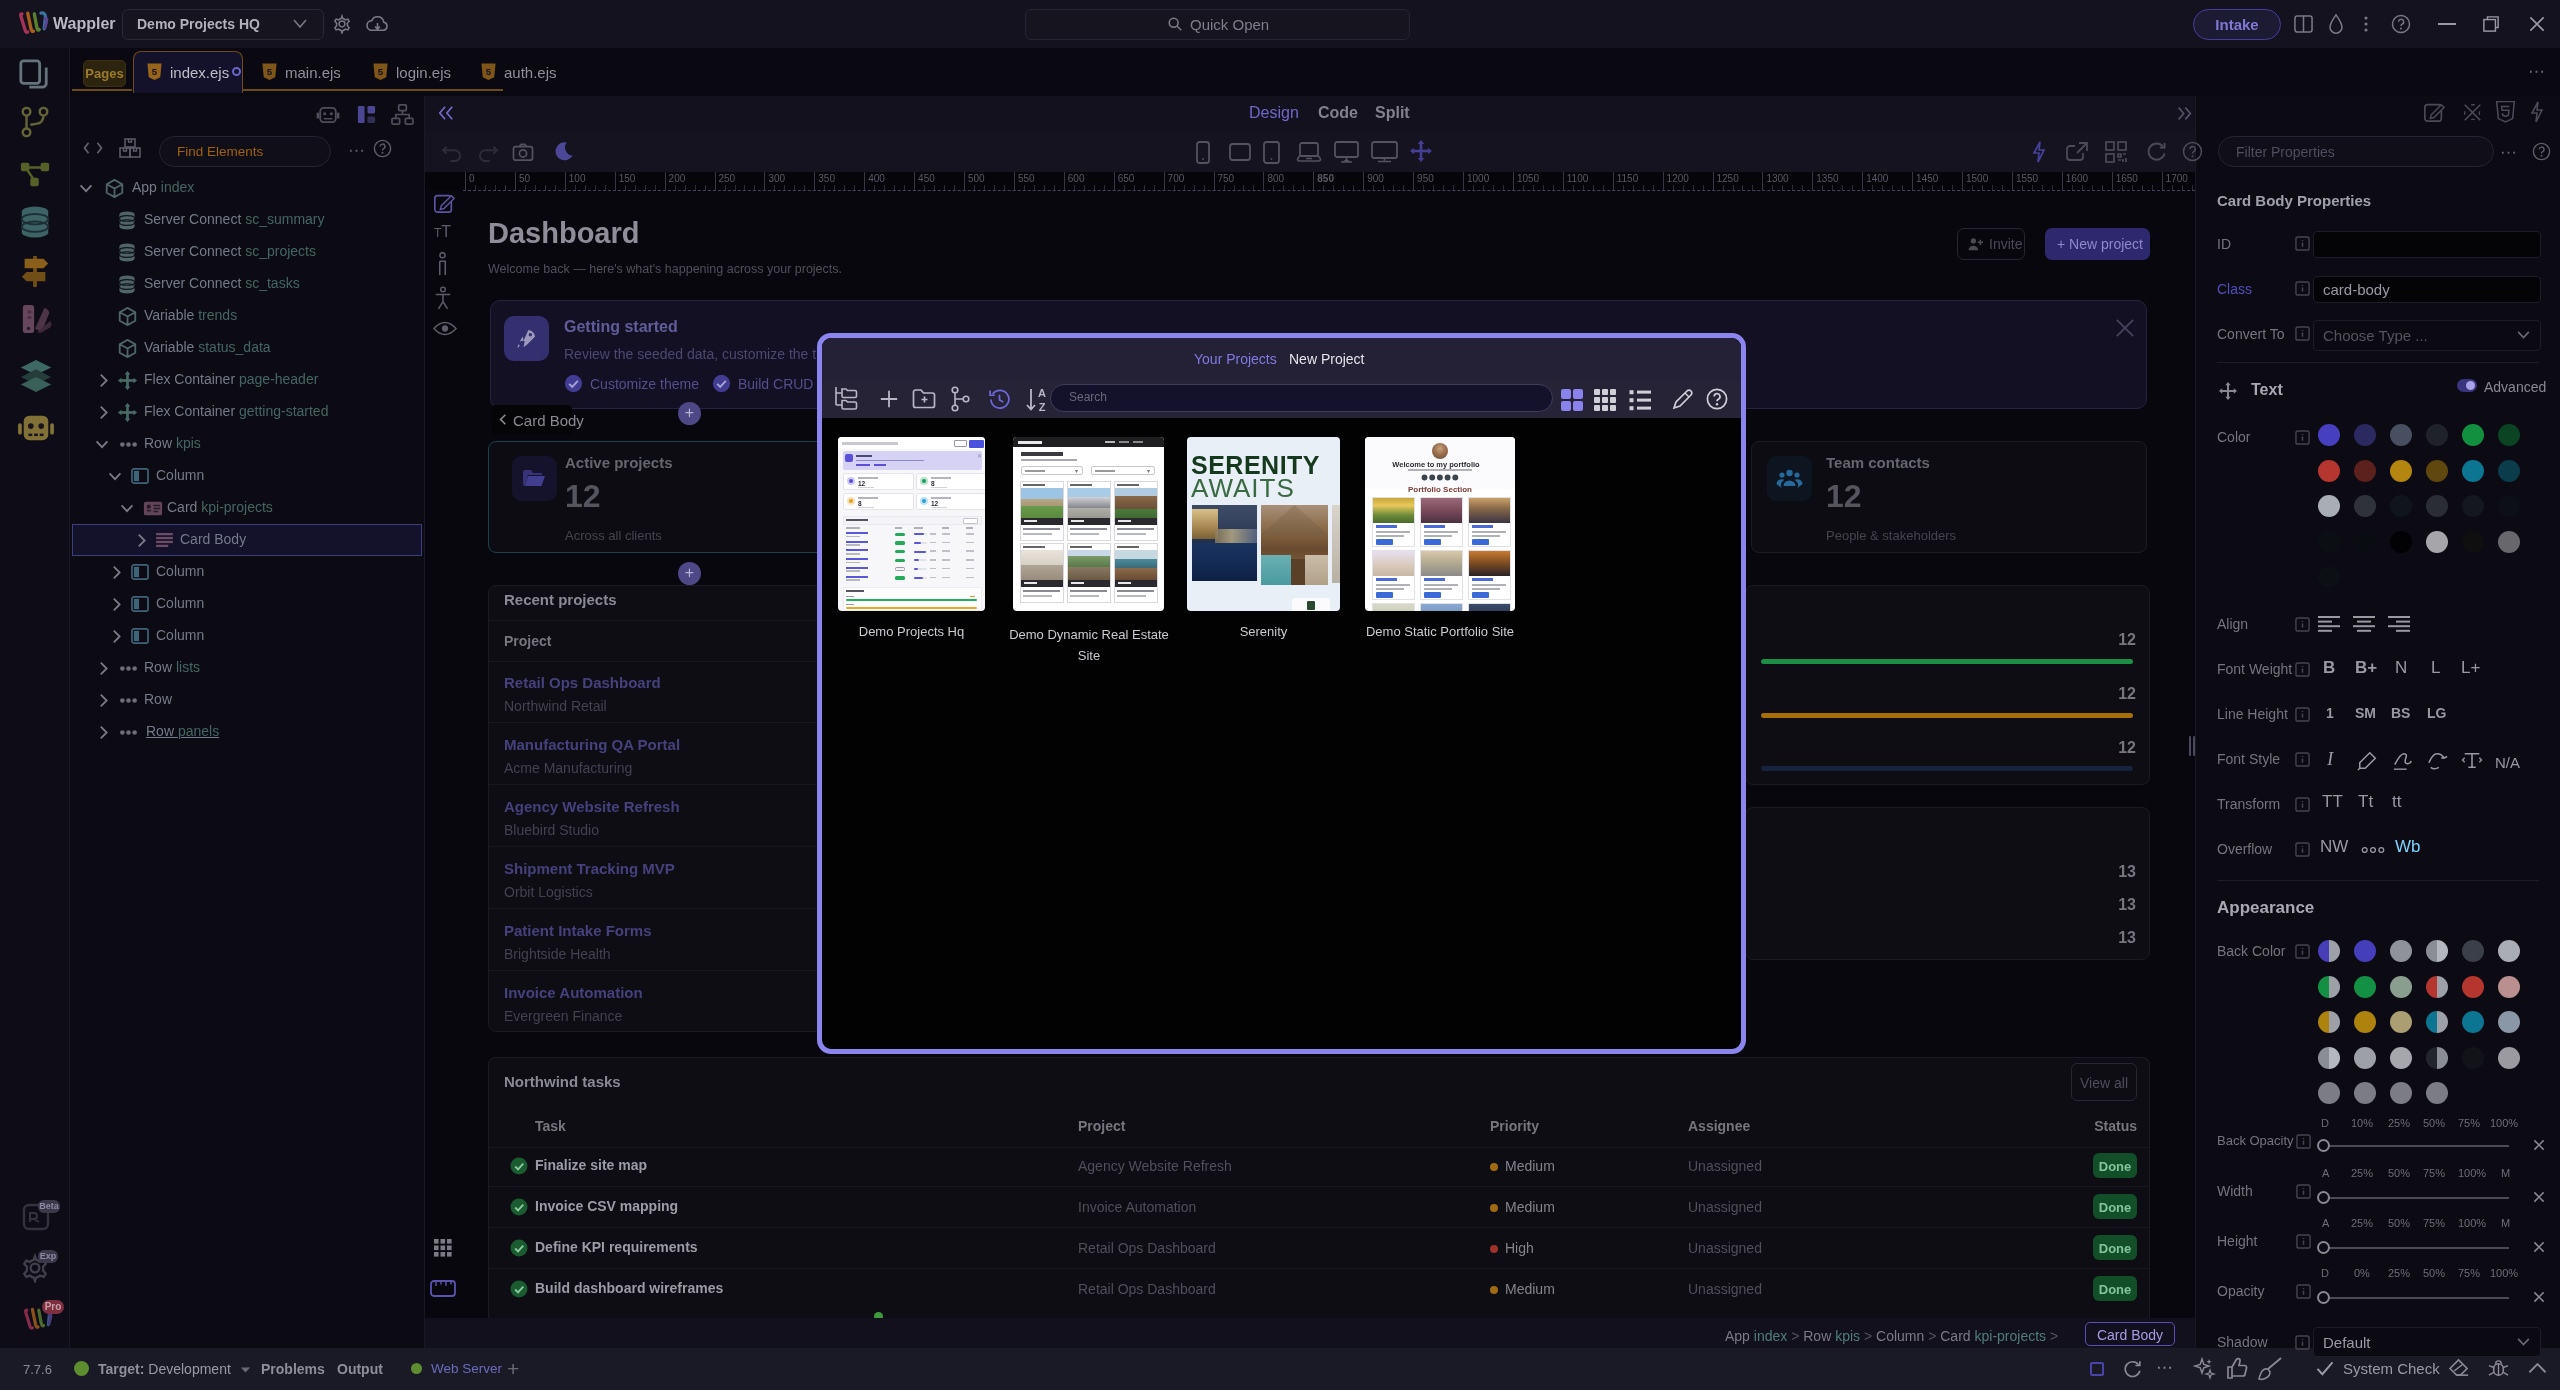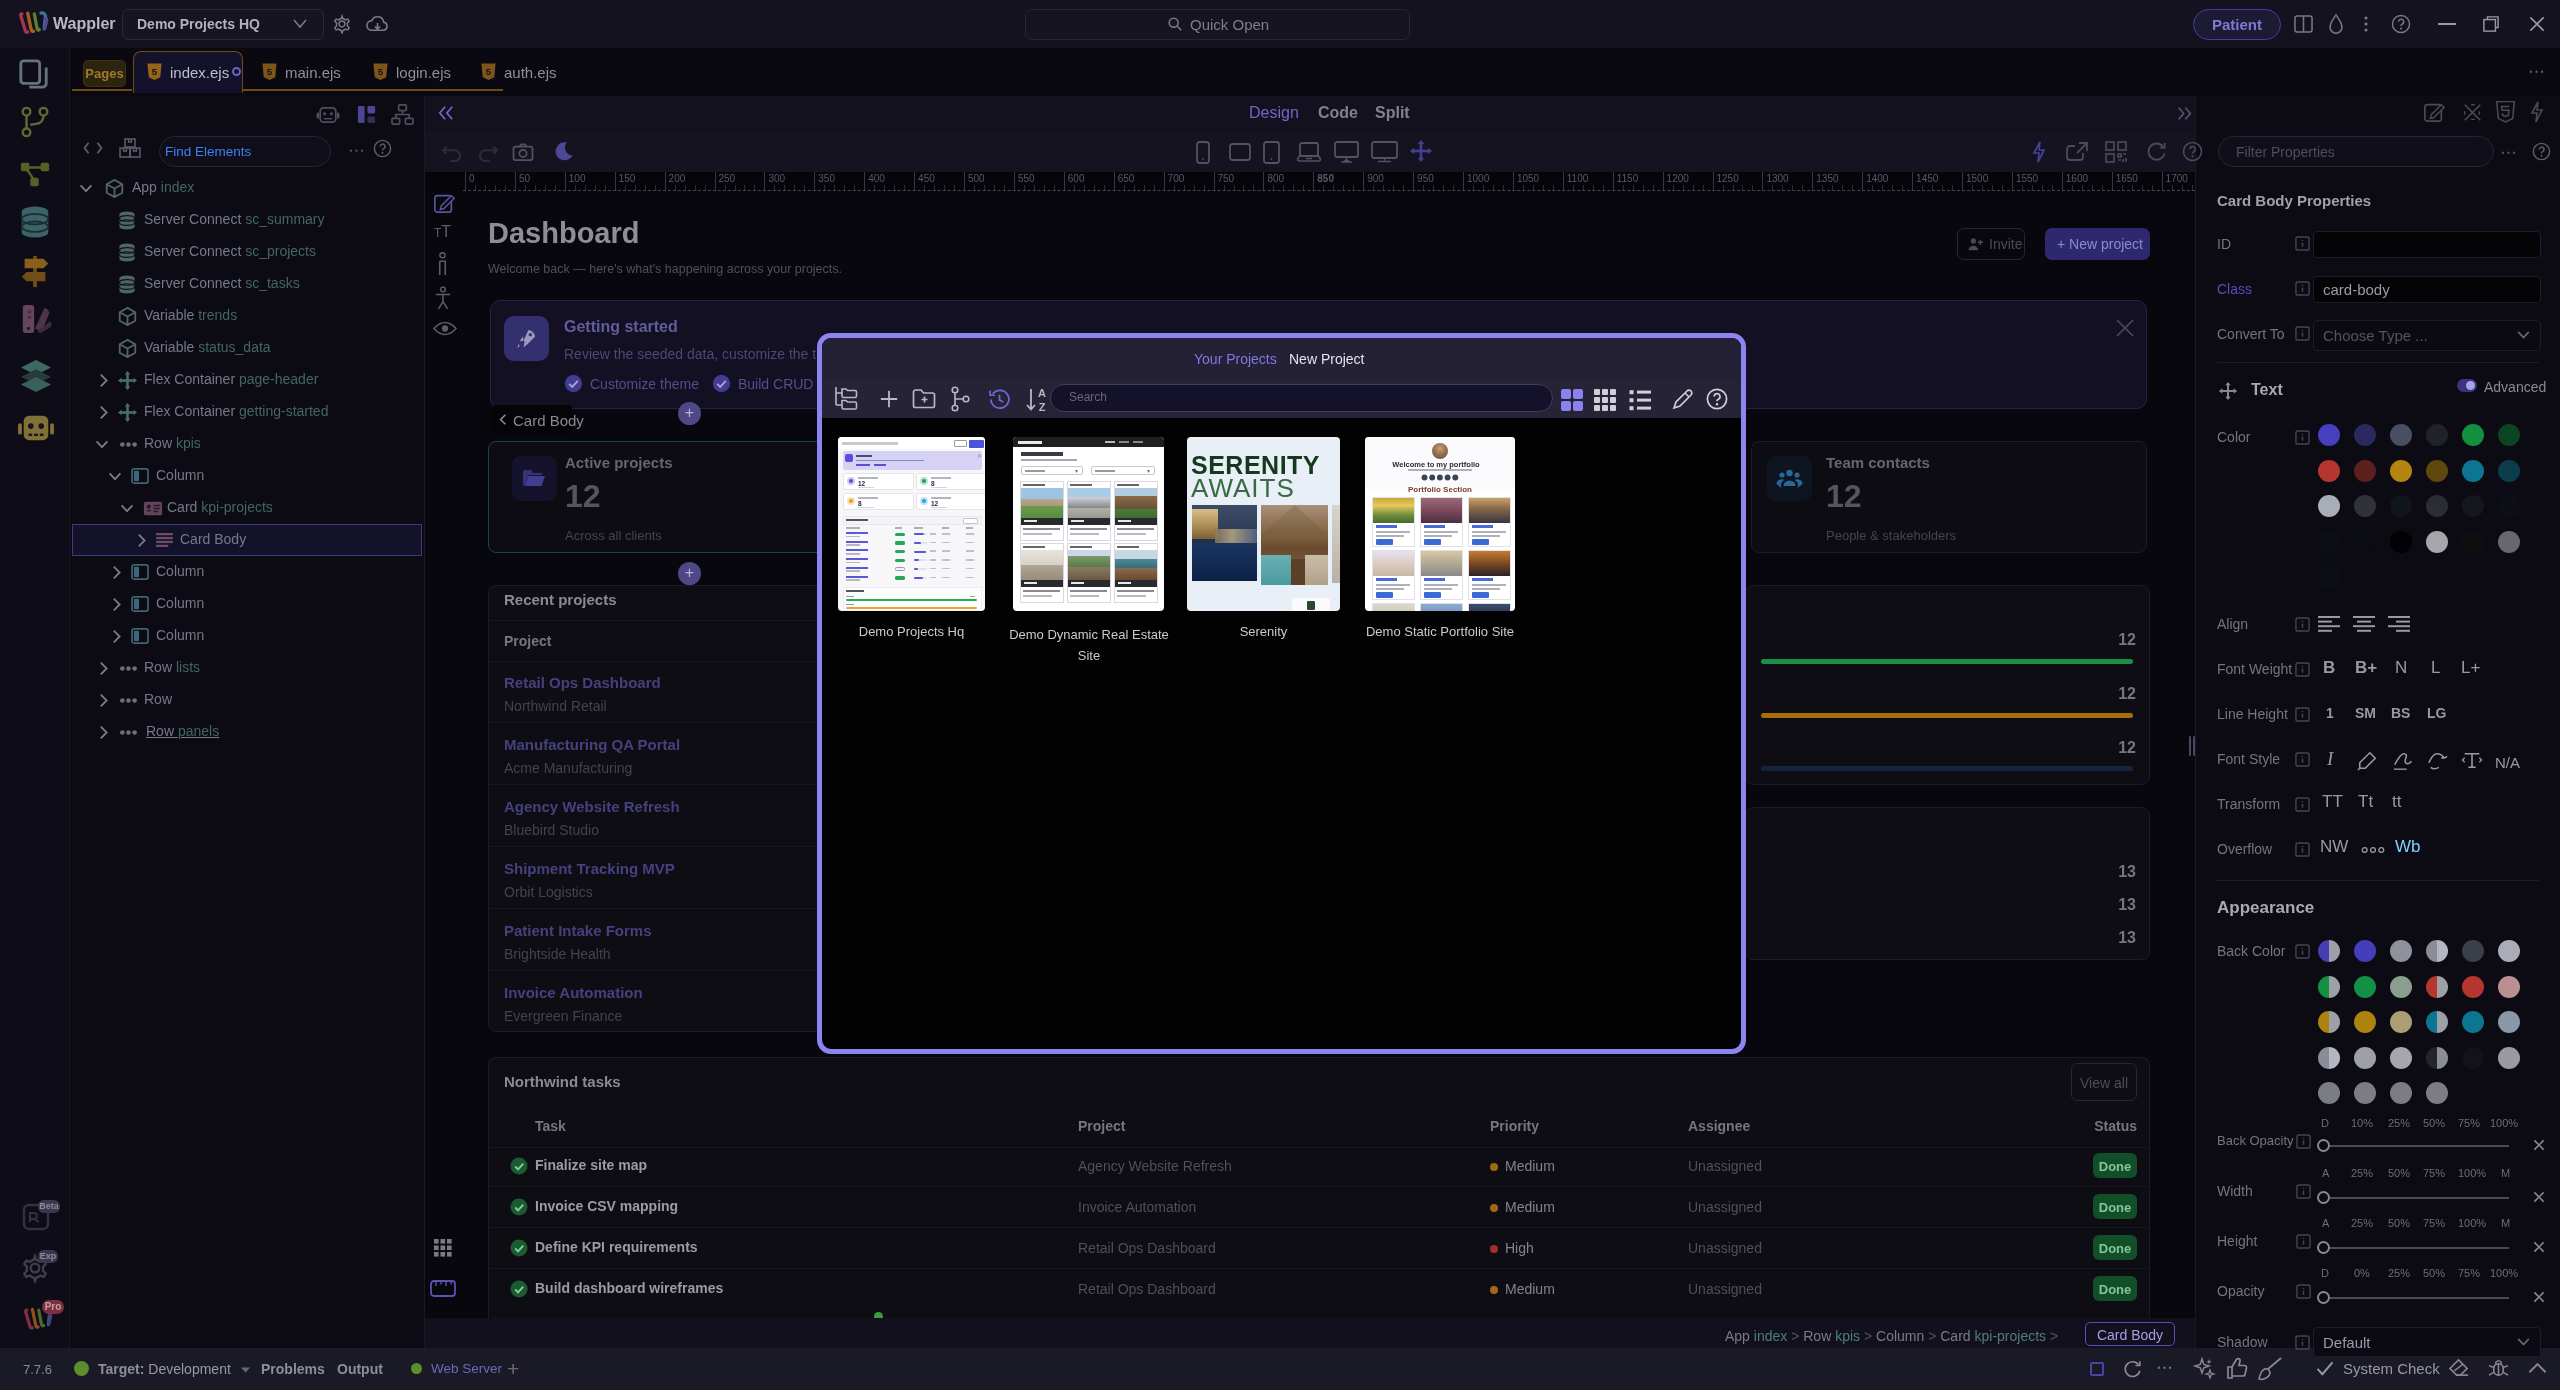--- a/index.html
+++ b/index.html
@@ -43,21 +43,21 @@
         <path fill="none" stroke="#7a7886" stroke-width="1.7" d="M7 17 a5 5 0 0 1 0-10 a6.5 6.5 0 0 1 12.5 1.5 a4.3 4.3 0 0 1 -0.5 8.5z"></path>
         <path stroke="#7a7886" stroke-width="1.7" fill="none" d="M13 9.5 v6 M10.5 13 l2.5 3 2.5-3"></path>
       </svg>
   <div class="abs" style="left:1025px;top:9px;width:385px;height:31px;background:#16141f;border:1px solid #272435;border-radius:6px;"></div>
   <svg class="abs" style="left:1167px;top:16px;" width="16" height="16" viewBox="0 0 18 18">
         <circle cx="7.5" cy="7.5" r="5" stroke="#7a7886" stroke-width="1.8" fill="none"></circle>
         <path d="M11.5 11.5 L16 16" stroke="#7a7886" stroke-width="1.8"></path>
       </svg>
   <div class="abs" style="left:1190px;top:16px;font-size:15px;color:#807e8c;">Quick Open</div>
   <div class="abs" style="left:2193px;top:9px;width:88px;height:31px;border:1.5px solid #443ea0;border-radius:16px;background:#1d1a33;"></div>
-  <div class="abs" style="left:2193px;top:16px;width:88px;text-align:center;font-size:15px;font-weight:bold;color:#7f78d4;">Patient</div>
+  <div class="abs" style="left:2193px;top:16px;width:88px;text-align:center;font-size:15px;font-weight:bold;color:#7f78d4;">Intake</div>
   <svg class="abs" style="left:2294px;top:15px;" width="19" height="18" viewBox="0 0 21 20">
         <rect x="1" y="1" width="19" height="18" rx="2.5" stroke="#7a7886" stroke-width="1.7" fill="none"></rect>
         <path d="M10.5 1 V19" stroke="#7a7886" stroke-width="1.7"></path>
       </svg>
   <svg class="abs" style="left:2328px;top:13px;" width="16" height="22" viewBox="0 0 17 24">
         <path d="M8.5 2 Q15 11 15 15.5 A6.5 6.5 0 0 1 2 15.5 Q2 11 8.5 2z" stroke="#7a7886" stroke-width="1.7" fill="none"></path>
       </svg>
   <svg class="abs" style="left:2363px;top:14px;" width="6" height="20" viewBox="0 0 8 22">
         <circle cx="4" cy="3" r="2.1" fill="#7a7886"></circle>
         <circle cx="4" cy="11" r="2.1" fill="#7a7886"></circle>
@@ -204,21 +204,21 @@
       </svg>
   <svg class="abs" style="left:49px;top:42px;" width="22" height="20" viewBox="0 0 22 20">
         <rect x="6" y="1" width="10" height="8" stroke="#605e6c" stroke-width="1.5" fill="none"></rect>
         <path d="M9.5 1 v3 h3 v-3" stroke="#605e6c" stroke-width="1.3" fill="none"></path>
         <rect x="1" y="10" width="10" height="9" stroke="#605e6c" stroke-width="1.5" fill="none"></rect>
         <path d="M4.5 10 v3 h3 v-3" stroke="#605e6c" stroke-width="1.3" fill="none"></path>
         <rect x="11" y="10" width="10" height="9" stroke="#605e6c" stroke-width="1.5" fill="none"></rect>
         <path d="M14.5 10 v3 h3 v-3" stroke="#605e6c" stroke-width="1.3" fill="none"></path>
       </svg>
   <div class="abs" style="left:89px;top:40px;width:172px;height:31px;border:1px solid #262435;border-radius:16px;background:#0f0e19;"></div>
-  <div class="abs" style="left:95px;top:48px;font-size:13.5px;color:#3b82f6;">Find Elements</div>
+  <div class="abs" style="left:107px;top:48px;font-size:13.5px;color:#a16207;">Find Elements</div>
   <div class="abs" style="left:278px;top:44px;font-size:17px;color:#605e6c;">⋯</div>
   <svg class="abs" style="left:303px;top:43px;" width="19" height="19" viewBox="0 0 22 22">
         <circle cx="11" cy="11" r="9.4" stroke="#605e6c" stroke-width="1.6" fill="none"></circle>
         <path d="M8.3 8.6 a2.8 2.8 0 1 1 4 2.6 q-1.3.6-1.3 2" stroke="#605e6c" stroke-width="1.6" fill="none"></path>
         <circle cx="11" cy="16" r="1.1" fill="#605e6c"></circle>
       </svg>
   <div class="abs" style="left:2px;top:428px;width:350px;height:32px;background:#13122a;border:1px solid #3a3e7c;"></div>
   <svg class="abs" style="left:9px;top:88px;" width="14" height="9" viewBox="0 0 15 10">
         <path d="M1.5 1.5 L7.5 8 L13.5 1.5" stroke="#7c7a88" stroke-width="2" fill="none"></path>
       </svg>

